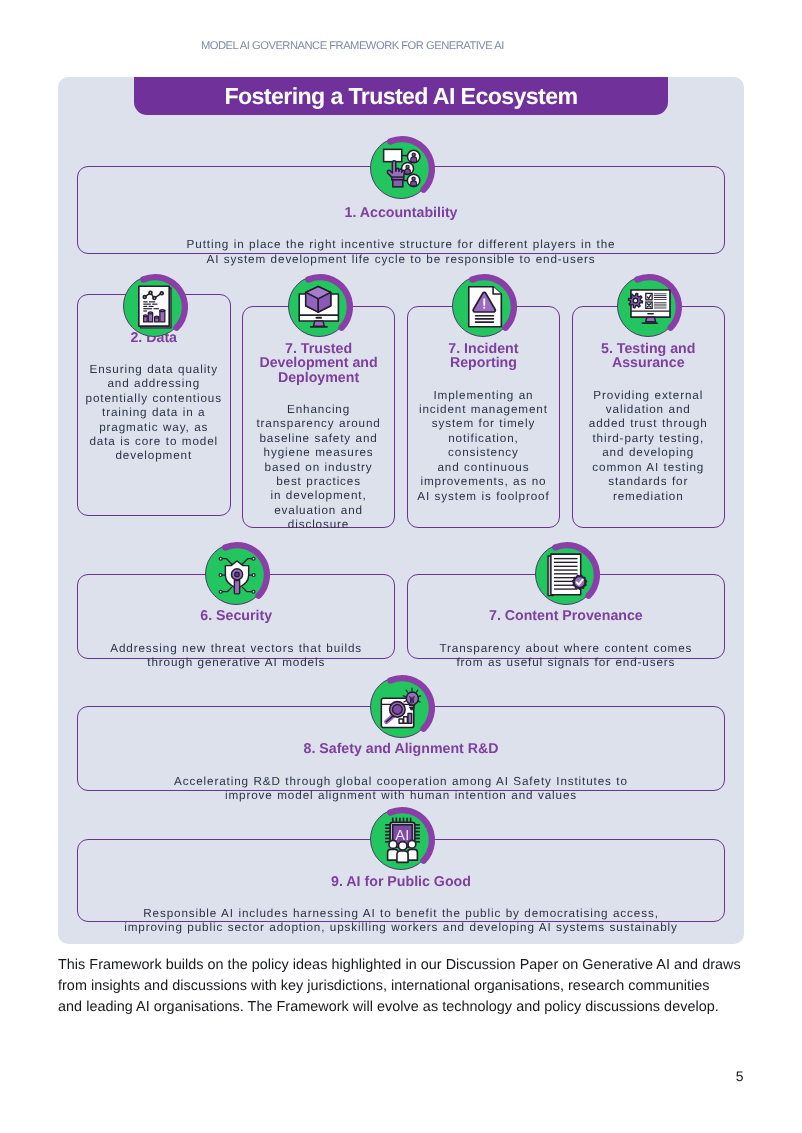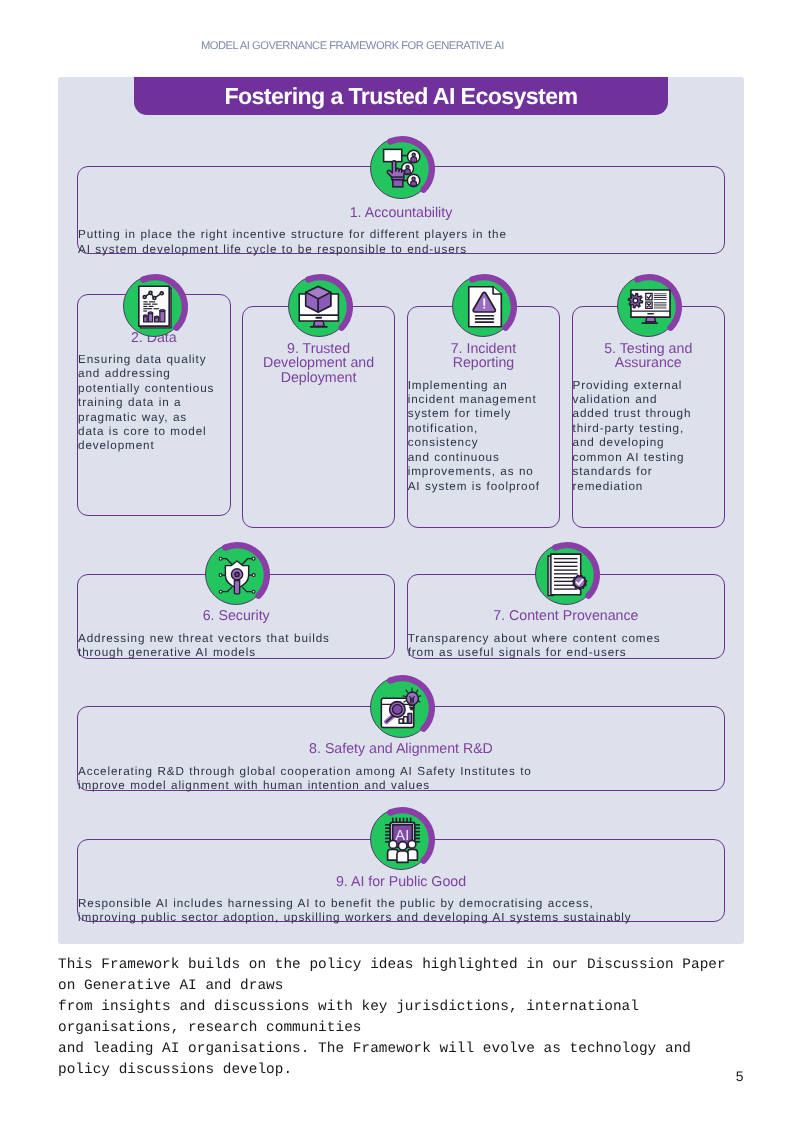--- a/index.html
+++ b/index.html
@@ -4,42 +4,42 @@
 <style>
   html,body{margin:0;padding:0;background:#ffffff;}
   body{width:802px;height:1133px;font-family:"Liberation Sans",sans-serif;
        -webkit-font-smoothing:antialiased;text-rendering:geometricPrecision;}
   .page{position:relative;width:802px;height:1133px;overflow:hidden;background:#fff;}
 
   .kicker{position:absolute;left:201px;top:40px;width:auto;text-align:left;white-space:nowrap;
           font-size:11.2px;letter-spacing:-0.5px;color:#7e8aab;font-weight:400;}
 
   .panel{position:absolute;left:58px;top:77px;width:686px;height:867px;
-         background:#dce1ec;border-radius:3px;}
+         background:#dce1ec;border-radius:10px;}
 
   .banner{position:absolute;left:76px;top:0px;width:534px;height:38px;
           background:#70319a;border-bottom-left-radius:13px;border-bottom-right-radius:13px;
           display:flex;align-items:center;justify-content:center;}
   .banner-text{color:#ffffff;font-size:23.2px;font-weight:700;letter-spacing:-0.62px;
                position:relative;top:0px;}
 
   .card{position:absolute;box-sizing:border-box;border:1.5px solid #6d3290;border-radius:11px;}
   .ctext{position:absolute;left:0;width:100%;}
-  .ctitle{color:#7e3f9e;font-weight:400;font-size:14.2px;line-height:14.25px;text-align:center;
+  .ctitle{color:#7e3f9e;font-weight:700;font-size:14.2px;line-height:14.25px;text-align:center;
           white-space:pre-line;letter-spacing:0.0px;}
   
   
-  .cbody{color:#2c3145;margin-top:8px;font-size:11.7px;line-height:14.45px;text-align:left;white-space:pre-line;letter-spacing:0.88px;word-spacing:0.4px;}
+  .cbody{color:#2c3145;margin-top:18px;font-size:11.7px;line-height:14.45px;text-align:center;white-space:pre-line;letter-spacing:0.88px;word-spacing:0.4px;}
 
   .badge{position:absolute;width:62.0px;height:62.0px;border-radius:50%;
          background:#22c55e;border:1.4px solid #53386e;box-sizing:border-box;}
   .badge .arc,.badge .ico{position:absolute;overflow:visible;}
 
   .footer{position:absolute;left:58px;top:954.5px;width:689px;
-          font-size:14.4px;line-height:21px;color:#17181c;letter-spacing:0.035px;white-space:pre-line;font-family:Liberation Mono, monospace;}
+          font-size:14.4px;line-height:21px;color:#17181c;letter-spacing:0.035px;white-space:pre-line;}
   .pageno{position:absolute;right:58.5px;top:1068px;font-size:14px;color:#17181c;}
 </style>
 </head>
 <body>
 
 <div class="page">
 
   <div class="kicker">MODEL AI GOVERNANCE FRAMEWORK FOR GENERATIVE AI</div>
 
   <div class="panel">
@@ -133,23 +133,32 @@
         <rect x="22.5" y="41.3" width="6.7" height="13.7" fill="#9a6bc0" stroke="#241f2e" stroke-width="1.9" stroke-linejoin="round"></rect>
         <ellipse cx="25.85" cy="41.3" rx="3.35" ry="1.5" fill="#9a6bc0" stroke="#241f2e" stroke-width="1.9"></ellipse>
         <rect x="32.2" y="47.6" width="6.3" height="7.4" fill="#9a6bc0" stroke="#241f2e" stroke-width="1.9" stroke-linejoin="round"></rect>
         <ellipse cx="35.35" cy="47.6" rx="3.15" ry="1.5" fill="#9a6bc0" stroke="#241f2e" stroke-width="1.9"></ellipse>
         <rect x="40.2" y="37.6" width="7.6" height="17.4" fill="#9a6bc0" stroke="#241f2e" stroke-width="1.9" stroke-linejoin="round"></rect>
         <ellipse cx="44.00" cy="37.6" rx="3.80" ry="1.5" fill="#9a6bc0" stroke="#241f2e" stroke-width="1.9"></ellipse>
 </svg>
   </div>
   <div class="card" style="left:241.8px;top:305.5px;width:153.5px;height:222.0px">
     <div class="ctext" style="top:35.5px">
-      <div class="ctitle">9. Trusted
+      <div class="ctitle">7. Trusted
 Development and
 Deployment</div>
+      <div class="cbody">Enhancing
+transparency around
+baseline safety and
+hygiene measures
+based on industry
+best practices
+in development,
+evaluation and
+disclosure</div>
     </div>
   </div>
   <div class="badge" style="left:287.6px;top:275.0px">
     <svg class="arc" viewBox="0 0 72.0 72.0" style="left:-5.0px;top:-5.0px;width:72.0px;height:72.0px">
       <path d="M24.32 8.48 A29.90 29.90 0 0 1 57.51 56.77" fill="none" stroke="#8b3da8" stroke-width="6.3" stroke-linecap="round"></path>
     </svg>
     <svg class="ico" viewBox="0.93 0.00 62.15 64.00" style="left:10.9px;top:10.2px;width:40.3px;height:41.5px">
 <g stroke="#241f2e" stroke-width="2.4" fill="#fdfdfe" stroke-linejoin="round">
   <path d="M1.3 12.3h60.4v41.8h-60.4z"></path>
 </g>

